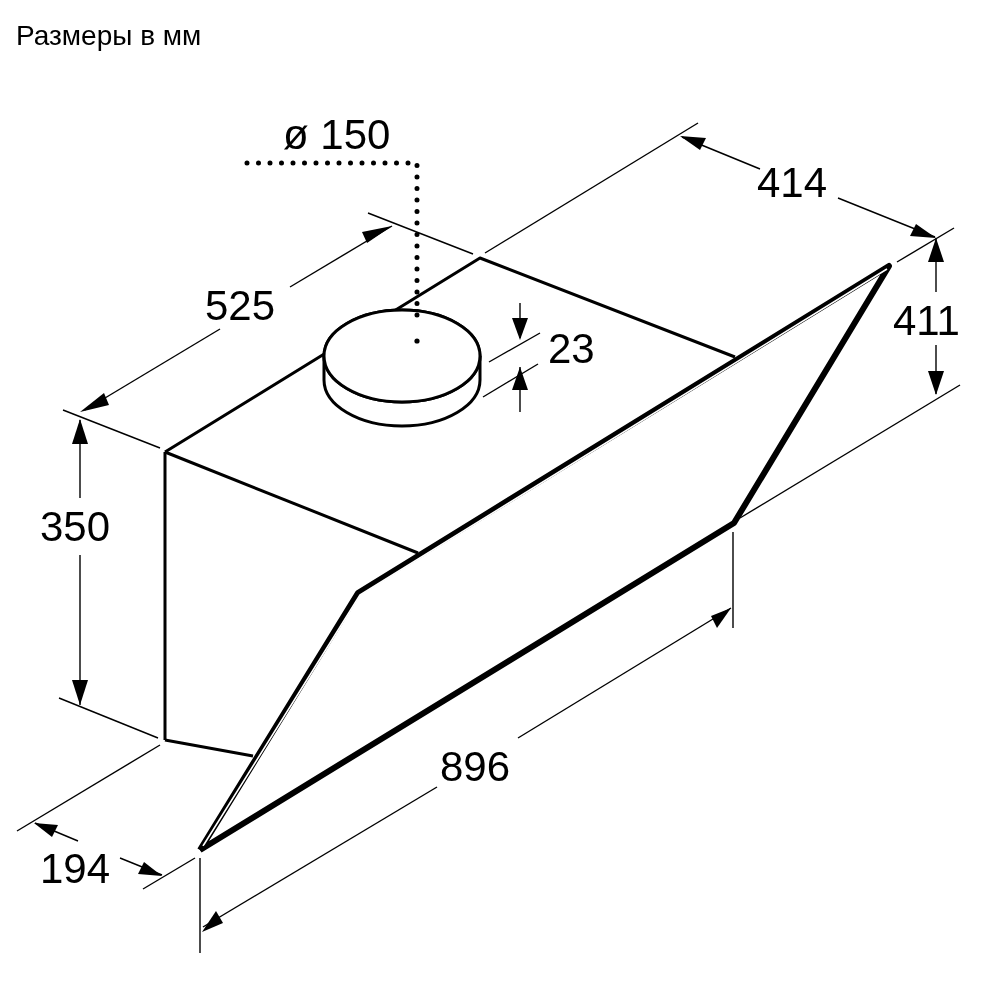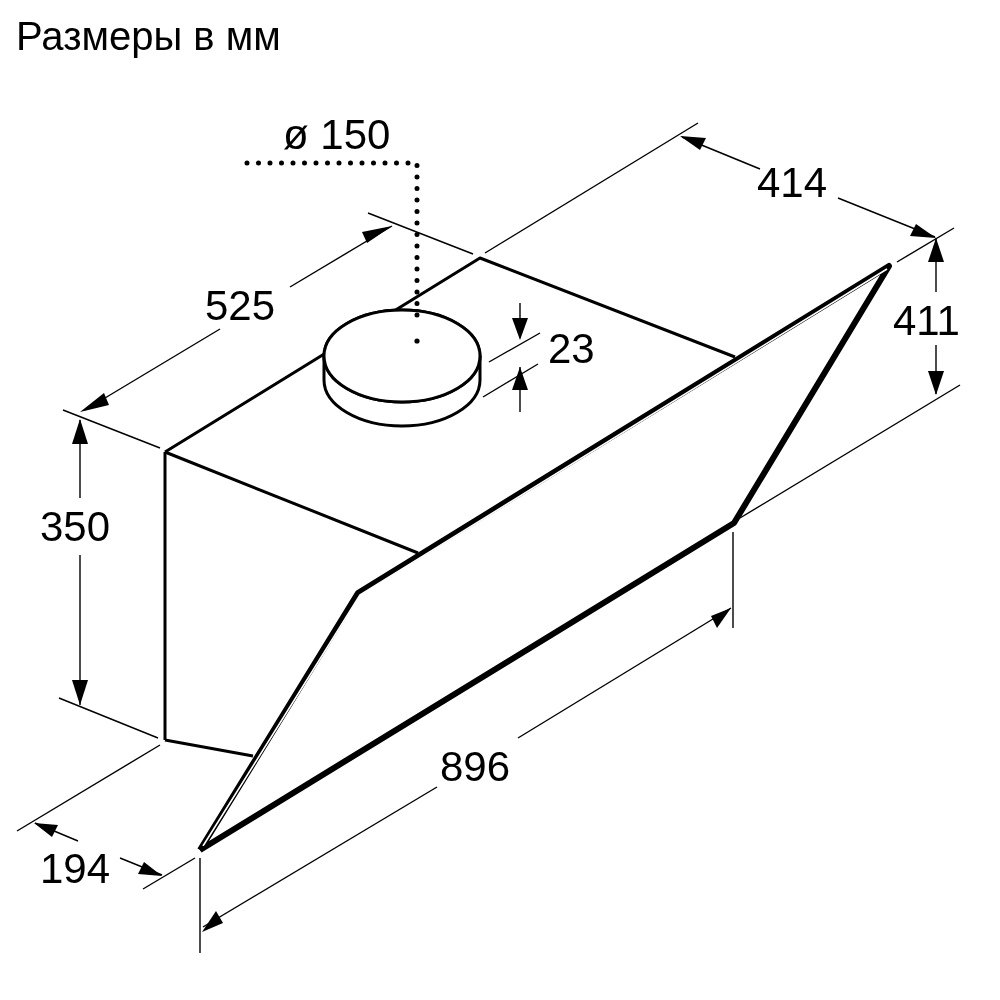--- a/index.html
+++ b/index.html
@@ -1,17 +1,17 @@
 <!DOCTYPE html>
 <html><head>
 <meta charset="utf-8">
 <style>
   html, body { margin: 0; padding: 0; background: #ffffff; }
   body { width: 1000px; height: 1000px; position: relative; overflow: hidden; font-family: "Liberation Sans", sans-serif; }
-  .title { position: absolute; left: 16px; top: 10px; font-size: 40px; color: #000; line-height: 52px; }
+  .title { position: absolute; left: 16px; top: 10px; font-size: 28px; color: #000; line-height: 52px; }
   svg { position: absolute; left: 0; top: 0; }
   .lbl { font-family: "Liberation Sans", sans-serif; font-size: 42px; fill: #000; }
   .outline { stroke: #000; stroke-width: 3; fill: none; stroke-linejoin: round; }
   .dim { stroke: #000; stroke-width: 1.4; fill: none; }
   .arrow { fill: #000; }
   .glass-out { stroke: #000; stroke-width: 6; fill: none; stroke-linejoin: round; }
   .glass-in { stroke: #fff; stroke-width: 1.6; fill: none; stroke-linejoin: round; }
   .dots { stroke: #000; stroke-width: 5; stroke-linecap: round; stroke-dasharray: 0 11.5; fill: none; }
 </style>
 </head>

